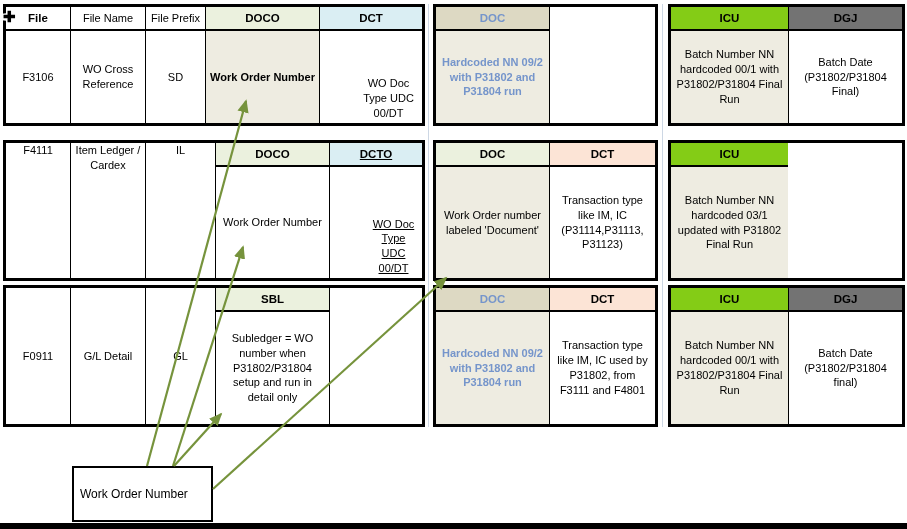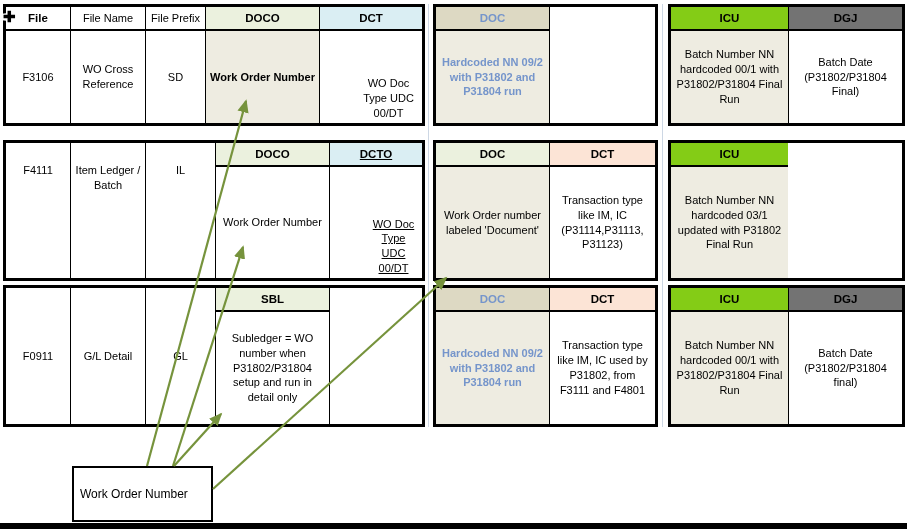--- a/index.html
+++ b/index.html
@@ -6,21 +6,21 @@
   body{width:907px;height:529px;position:relative;background:#ffffff;overflow:hidden;
        font-family:"Liberation Sans",sans-serif;color:#000;}
   .blk{position:absolute;border:3px solid #000;display:flex;box-sizing:border-box;background:#fff;}
   .col{height:100%;display:flex;flex-direction:column;box-sizing:border-box;}
   .col + .col{border-left:1.5px solid #000;}
   .hd{height:24px;border-bottom:2px solid #000;display:flex;align-items:center;justify-content:center;
       font-size:11.5px;font-weight:bold;box-sizing:border-box;flex:0 0 auto;position:relative;}
   .bd{flex:1;display:flex;align-items:center;justify-content:center;text-align:center;
       font-size:11px;line-height:1.35;padding:2px 4px;box-sizing:border-box;}
   .bd.bottom{align-items:flex-end;margin-left:35px;}
-  .bd.top{align-items:flex-start;padding-top:20px;}
+  .bd.top{align-items:flex-start;padding-top:0;}
   .hgreen{background:#ebf1de;text-align:right;}
   .hblue{background:#daeef3;}
   .htan{background:#ddd9c3;color:#7595cb;}
   .hpink{background:#fce4d6;}
   .hpale{background:#84cc16;}
   .hyellow{background:#737373;}
   .beige{background:#eeece1;}
   .bold{font-weight:bold;}
   .bluetext{color:#7595cb;font-weight:bold;}
   .gridline-v{position:absolute;width:1px;background:#cdd7e4;}
@@ -83,21 +83,21 @@
     <div class="hd hyellow">DGJ</div>
     <div class="bd">Batch Date (P31802/P31804 Final)</div>
   </div>
 </div>
 
 <div class="blk" style="left:3px;top:140px;width:422px;height:141px;">
   <div class="col" style="width:64px;">
     <div class="bd top">F4111</div>
   </div>
   <div class="col" style="width:75px;">
-    <div class="bd top">Item Ledger / Batch</div>
+    <div class="bd top">Item Ledger / Cardex</div>
   </div>
   <div class="col" style="width:70px;">
     <div class="bd top">IL</div>
   </div>
   <div class="col" style="width:114px;">
     <div class="hd hgreen">DOCO</div>
     <div class="bd">Work Order Number</div>
   </div>
   <div class="col" style="flex:1;text-decoration:underline;">
     <div class="hd hblue">DCTO</div>

